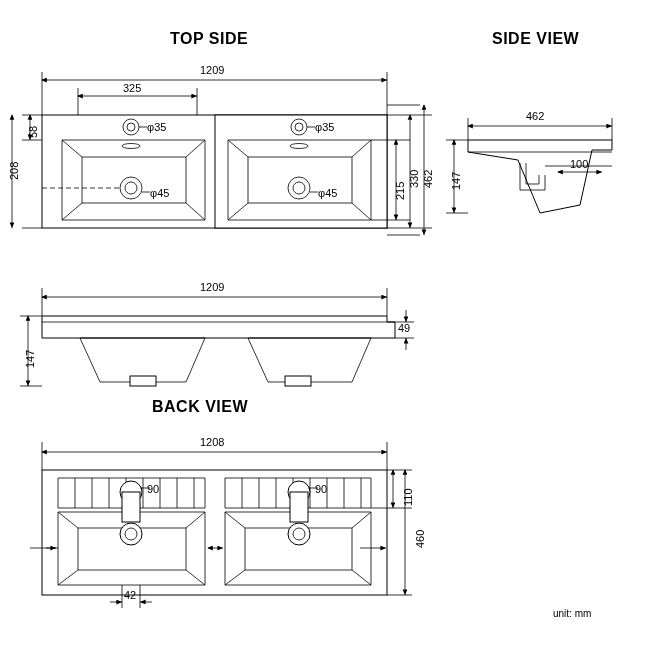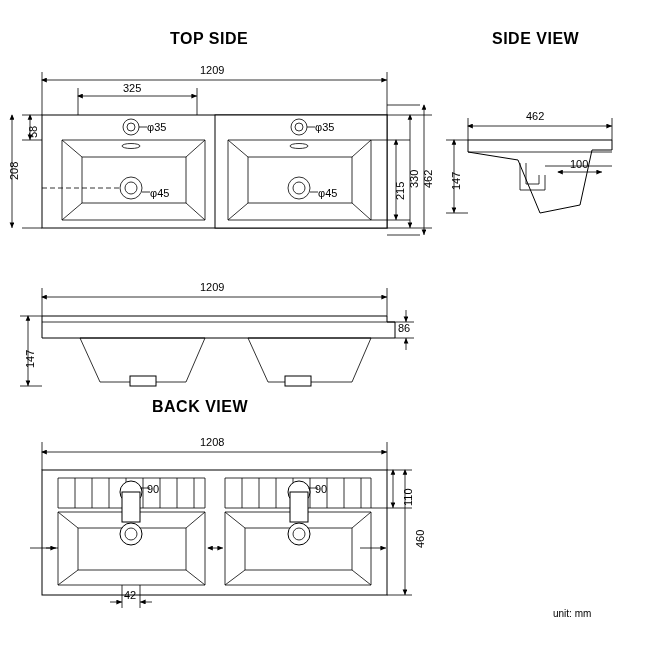--- a/index.html
+++ b/index.html
@@ -241,21 +241,21 @@
   <div class="dim sm" style="left:315px; top:121px;">φ35</div>
   <div class="dim sm" style="left:150px; top:187px;">φ45</div>
   <div class="dim sm" style="left:318px; top:187px;">φ45</div>
 
   <div class="dim" style="left:526px; top:110px;">462</div>
   <div class="dim rot" style="left:450px; top:190px; transform:rotate(-90deg);">147</div>
   <div class="dim" style="left:570px; top:158px;">100</div>
 
   <div class="dim" style="left:200px; top:281px;">1209</div>
   <div class="dim rot" style="left:24px; top:368px; transform:rotate(-90deg);">147</div>
-  <div class="dim" style="left:398px; top:322px;">86</div>
+  <div class="dim" style="left:398px; top:322px;">49</div>
 
   <div class="dim" style="left:200px; top:436px;">1208</div>
   <div class="dim rot" style="left:402px; top:506px; transform:rotate(-90deg);">110</div>
   <div class="dim rot" style="left:414px; top:548px; transform:rotate(-90deg);">460</div>
   <div class="dim sm" style="left:147px; top:483px;">90</div>
   <div class="dim sm" style="left:315px; top:483px;">90</div>
   <div class="dim sm" style="left:124px; top:589px;text-align:right;">42</div>
 
   <div class="unit" style="left:553px; top:608px;">unit: mm</div>
 

